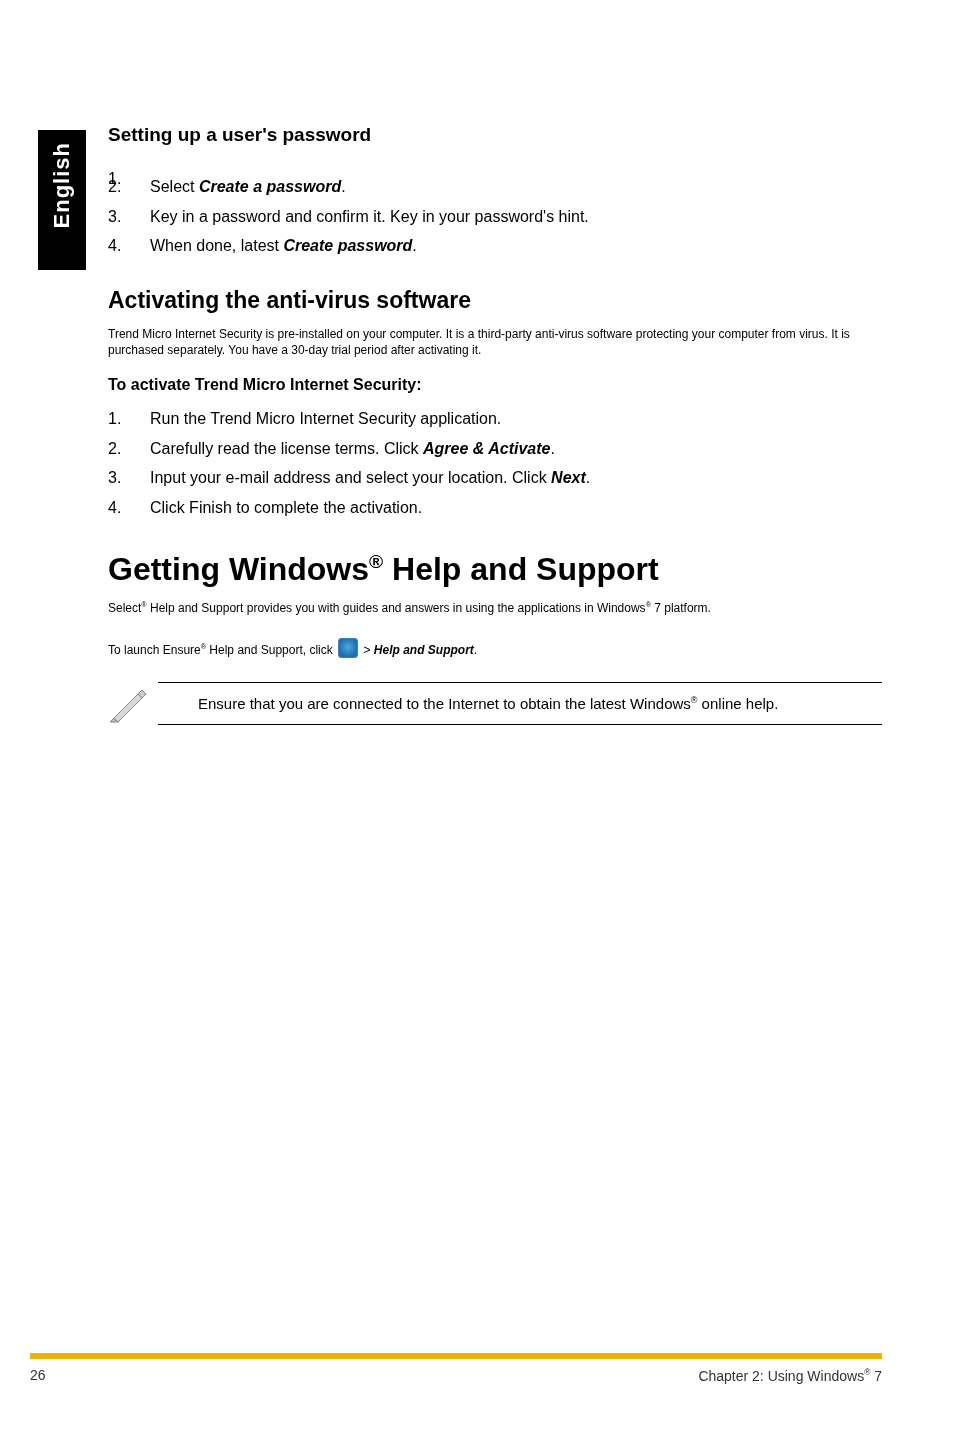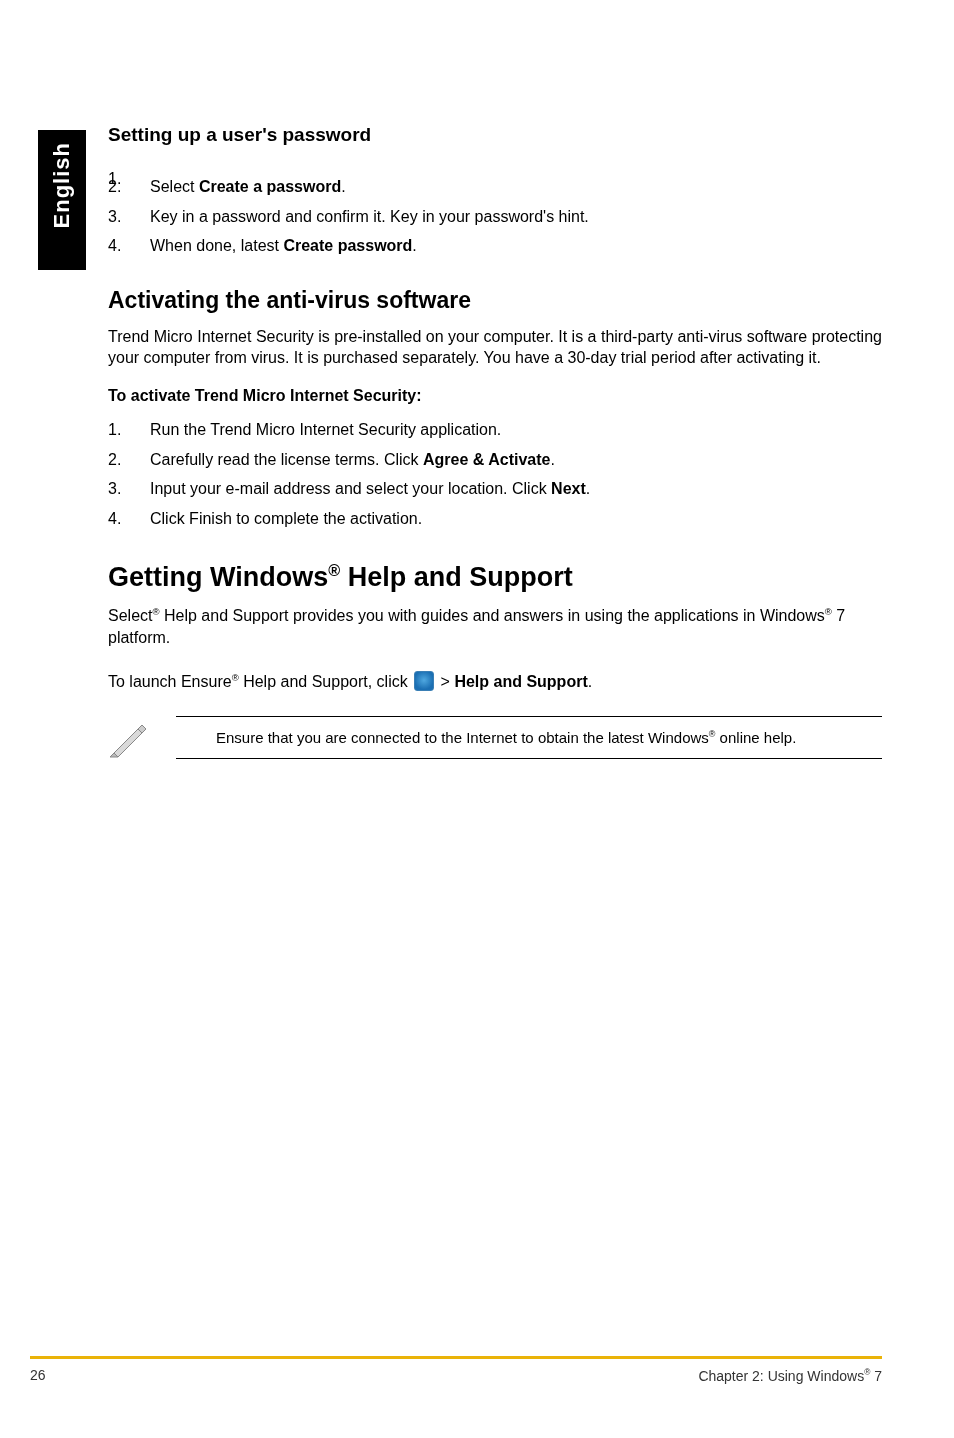--- a/index.html
+++ b/index.html
@@ -63,70 +63,70 @@
     position: absolute;
     left: 0;
     top: 4px;
   }
   h2.section-heading {
     font-size: 23px;
     font-weight: bold;
     margin: 18px 0 6px 0;
   }
   p.body {
-    font-size: 16px;
+    font-size: 12px;
     line-height: 1.35;
     margin: 12px 0 14px 0;
   }
   h1.main-heading {
-    font-size: 27px;
+    font-size: 32px;
     font-weight: bold;
     margin: 28px 0 6px 0;
   }
   sup { font-size: 0.6em; vertical-align: super; }
   .inline-icon {
     display: inline-block;
     width: 20px;
     height: 20px;
     background: radial-gradient(circle at 50% 45%, #4fa8e0 0%, #1b6fb3 70%);
     border: 1px solid #3a7fb5;
     border-radius: 3px;
     vertical-align: -4px;
     margin: 0 2px;
   }
   .note-block {
     margin-top: 24px;
     display: flex;
     align-items: center;
-    gap: 26px;
+    gap: 8px;
   }
   .note-icon svg { display: block; }
   .note-text-wrap { flex: 1; }
   .note-rule {
     border: none;
     border-top: 1px solid #000;
     margin: 0;
   }
   .note-text {
     font-size: 15px;
     padding: 12px 0 12px 40px;
   }
   .footer {
     position: absolute;
     left: 30px;
     right: 72px;
     bottom: 54px;
-    border-top: 3px solid #eab308;
+    border-top: 6px solid #eab308;
     padding-top: 8px;
     font-size: 14px;
     color: #333;
     display: flex;
     justify-content: space-between;
   }
-  .b { font-weight: bold; }
+  .b { font-weight: bold; font-style: italic; }
 </style>
 </head>
 <body>
 
 <div class="side-tab">
   <span class="rot">English</span>
 </div>
 
 <div class="content">
 

